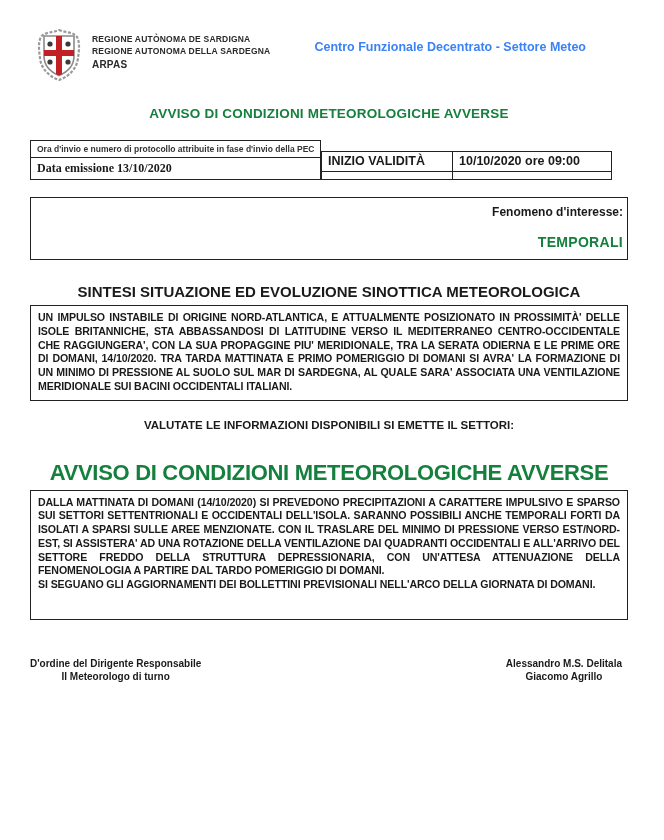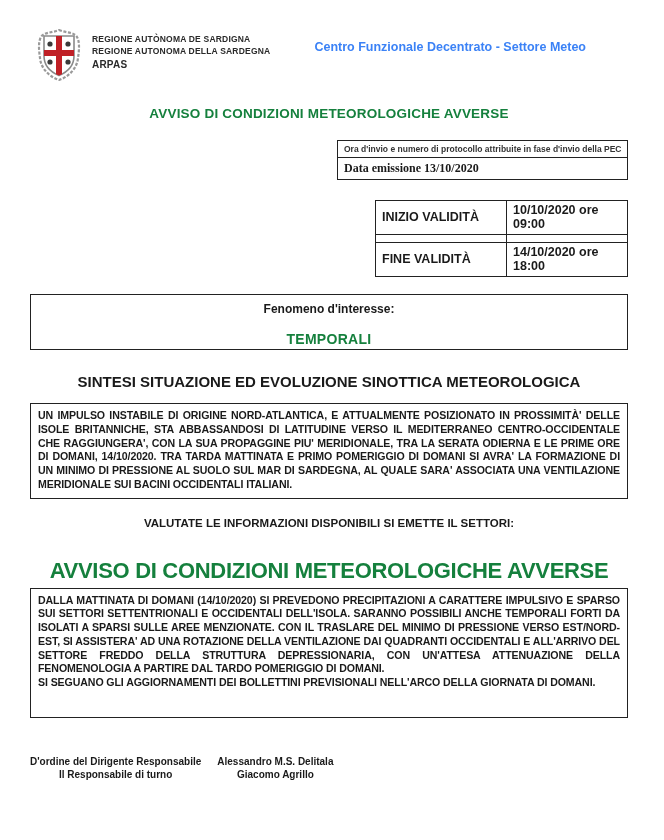--- a/index.html
+++ b/index.html
@@ -55,21 +55,21 @@
   .title-top{
     margin-top:25px;
     text-align:center;
     font-size:13.5px;
     font-weight:bold;
     letter-spacing:.2px;
   }
   
   .right-stack{
     display:flex;
-    flex-direction:column;
+    flex-direction:row;
     align-items:flex-end;
     margin-top:19px;
   }
   .meta-table{
     width:291px;
     border-collapse:collapse;
   }
   .meta-table td{
     border:1.5px solid #222;
     padding:3px 5px 3px 6px;
@@ -78,63 +78,63 @@
     font-size:8.5px;
     font-weight:bold;
     color:#333;
   }
   .emission{
     font-size:12px;
     font-weight:bold;
     font-family:Liberation Serif, serif;
   }
   .validity-table{
-    width:253px;
+    width:291px;
     border-collapse:collapse;
-    margin-top:20px;
+    margin-top:6px;
   }
   .validity-table td{
     border:1.5px solid #222;
     font-weight:bold;
     font-size:12.5px;
     padding:2px 6px 3px 6px;
   }
   .validity-table td.lbl{width:118px;}
   .validity-table tr.spacer td{
     padding:0;height:7px;
     border-left:1.5px solid #222;
     border-right:1.5px solid #222;
   }
   
   .phenomenon-box{
     margin-top:17px;
     border:1.5px solid #222;
-    text-align:center;
-    padding:7px 4px 2px 4px;
+    text-align:right;
+    padding:7px 4px 9px 4px;
   }
   .phenomenon-label{
     font-size:12px;
     font-weight:bold;
   }
   .phenomenon-value{
     margin-top:15px;
     font-size:14px;
     font-weight:bold;
     letter-spacing:.3px;
   }
   
   .section-heading{
     margin-top:23px;
     text-align:center;
     font-size:15px;
     font-weight:bold;
   }
   
   .para-box{
-    margin-top:13px;
+    margin-top:5px;
     border:1.5px solid #222;
     padding:5px 7px 6px 7px;
     font-size:10.6px;
     font-weight:bold;
     line-height:1.3;
     text-align:justify;
     letter-spacing:-0.1px;
   }
   .para-box p{margin:0;}
   .issue-line{
@@ -152,22 +152,22 @@
     white-space:nowrap;
   }
   .warning-box{
     margin-top:4px;
     min-height:130px;
     box-sizing:border-box;
   }
   
   .signature{
     display:flex;
-    justify-content:flex-start;
-    gap:16px;
+    justify-content:space-between;
+    gap:48px;
     margin-top:37px;
     padding-right:6px;
     font-size:10px;
     font-weight:bold;
     text-align:center;
     line-height:1.35;
   }
   .red{color:#15803d;}
 </style>
 </head>
@@ -225,24 +225,20 @@
       <table class="validity-table">
         <tbody>
           <tr>
             <td class="lbl">INIZIO VALIDITÀ</td>
             <td>10/10/2020 ore 09:00</td>
           </tr>
           <tr class="spacer">
             <td></td>
               <td></td>
           </tr>
-          <tr>
-            <td class="lbl">FINE VALIDITÀ</td>
-            <td>14/10/2020 ore 18:00</td>
-          </tr>
         </tbody>
       </table>
     </div>
 
     <div class="phenomenon-box">
       <div class="phenomenon-label">Fenomeno d'interesse:</div>
       <div class="phenomenon-value red">TEMPORALI</div>
     </div>
 
     <div class="section-heading">SINTESI SITUAZIONE ED EVOLUZIONE SINOTTICA METEOROLOGICA</div>
@@ -255,21 +251,21 @@
     <div class="main-title red">AVVISO DI CONDIZIONI METEOROLOGICHE AVVERSE</div>
 
     <div class="para-box warning-box">
       <p>DALLA MATTINATA DI DOMANI (14/10/2020) SI PREVEDONO PRECIPITAZIONI A CARATTERE IMPULSIVO E SPARSO SUI SETTORI SETTENTRIONALI E OCCIDENTALI DELL'ISOLA. SARANNO POSSIBILI ANCHE TEMPORALI FORTI DA ISOLATI A SPARSI SULLE AREE MENZIONATE. CON IL TRASLARE DEL MINIMO DI PRESSIONE VERSO EST/NORD-EST, SI ASSISTERA' AD UNA ROTAZIONE DELLA VENTILAZIONE DAI QUADRANTI OCCIDENTALI E ALL'ARRIVO DEL SETTORE FREDDO DELLA STRUTTURA DEPRESSIONARIA, CON UN'ATTESA ATTENUAZIONE DELLA FENOMENOLOGIA A PARTIRE DAL TARDO POMERIGGIO DI DOMANI.</p>
       <p>SI SEGUANO GLI AGGIORNAMENTI DEI BOLLETTINI PREVISIONALI NELL'ARCO DELLA GIORNATA DI DOMANI.</p>
     </div>
 
     <div class="signature">
       <div>
         <div>D'ordine del Dirigente Responsabile</div>
-        <div>Il Responsabile di turno</div>
+        <div>Il Meteorologo di turno</div>
       </div>
       <div>
         <div>Alessandro M.S. Delitala</div>
         <div>Giacomo Agrillo</div>
       </div>
     </div>
 
   </div>
 </div>
 

